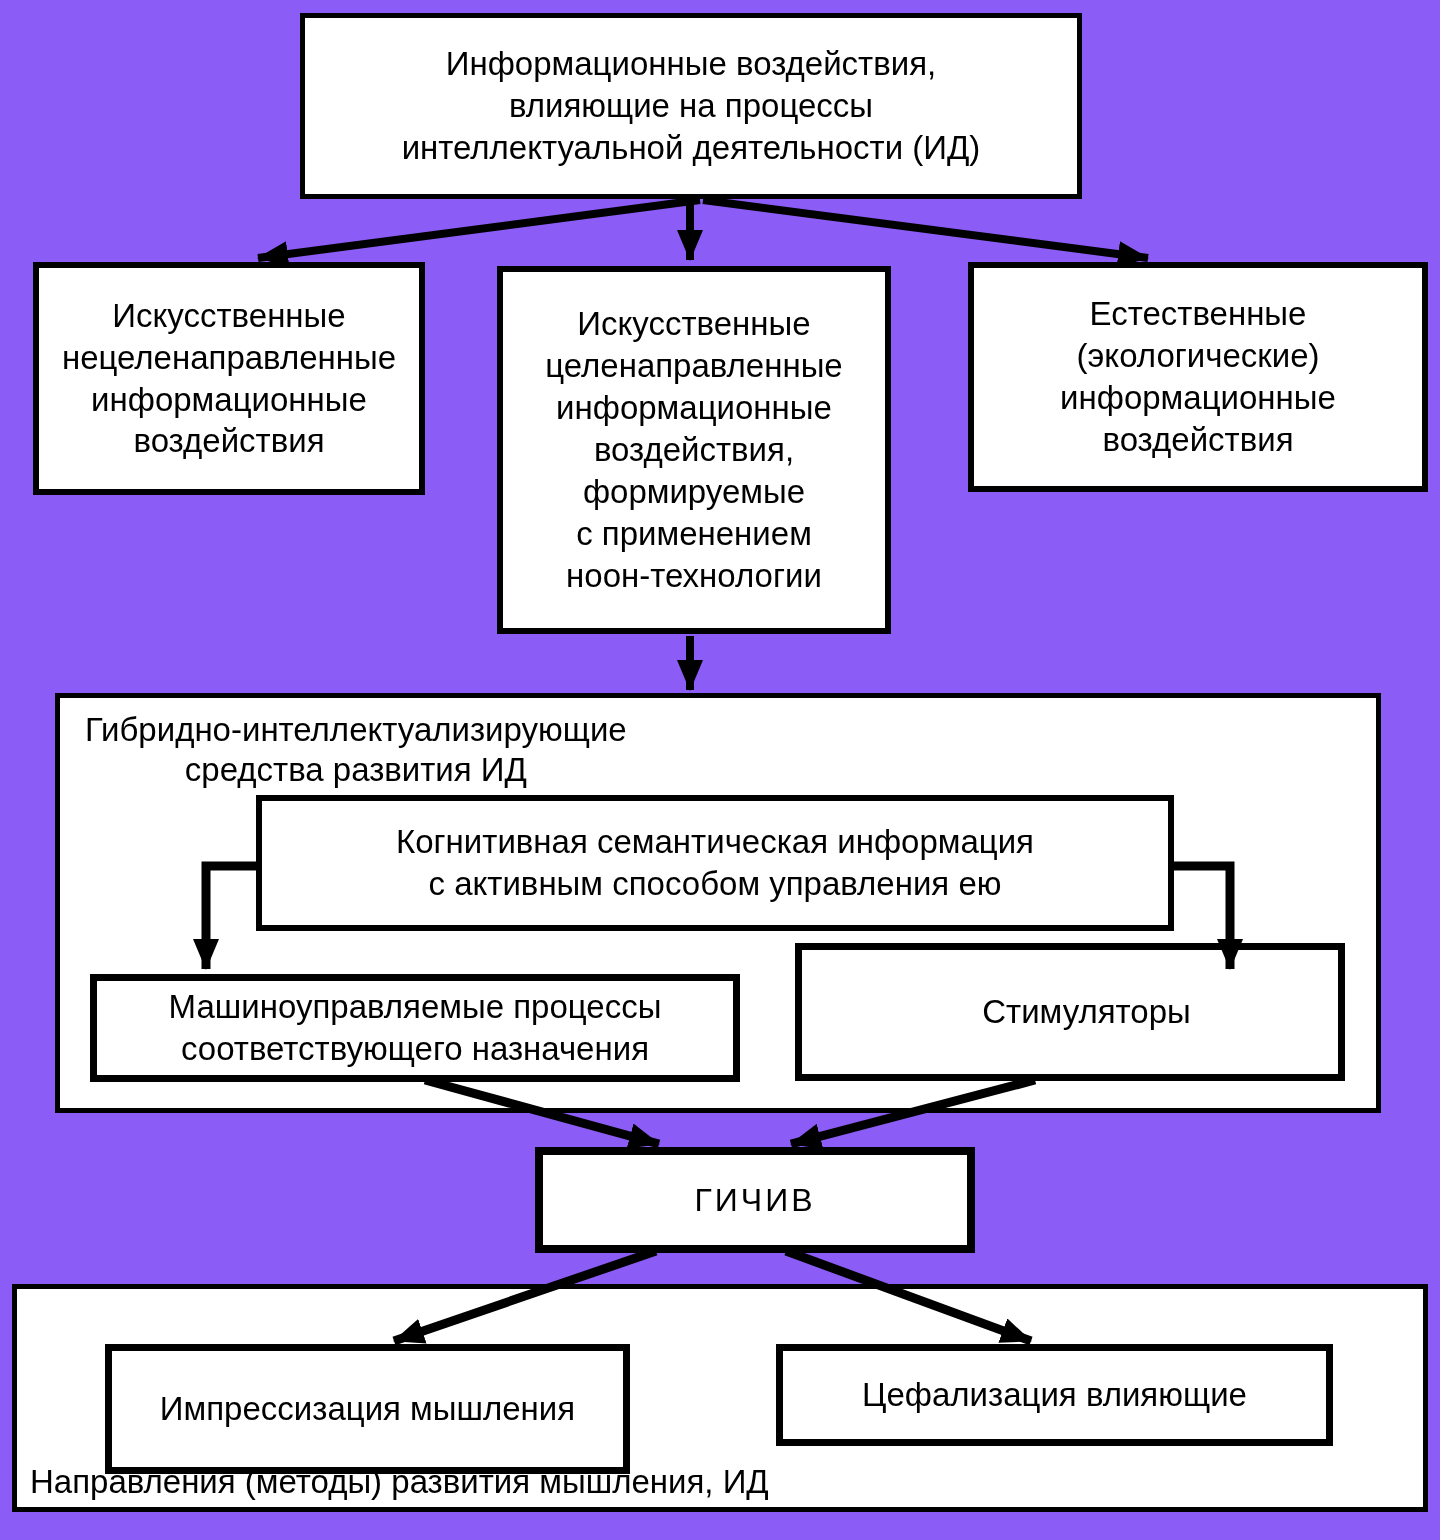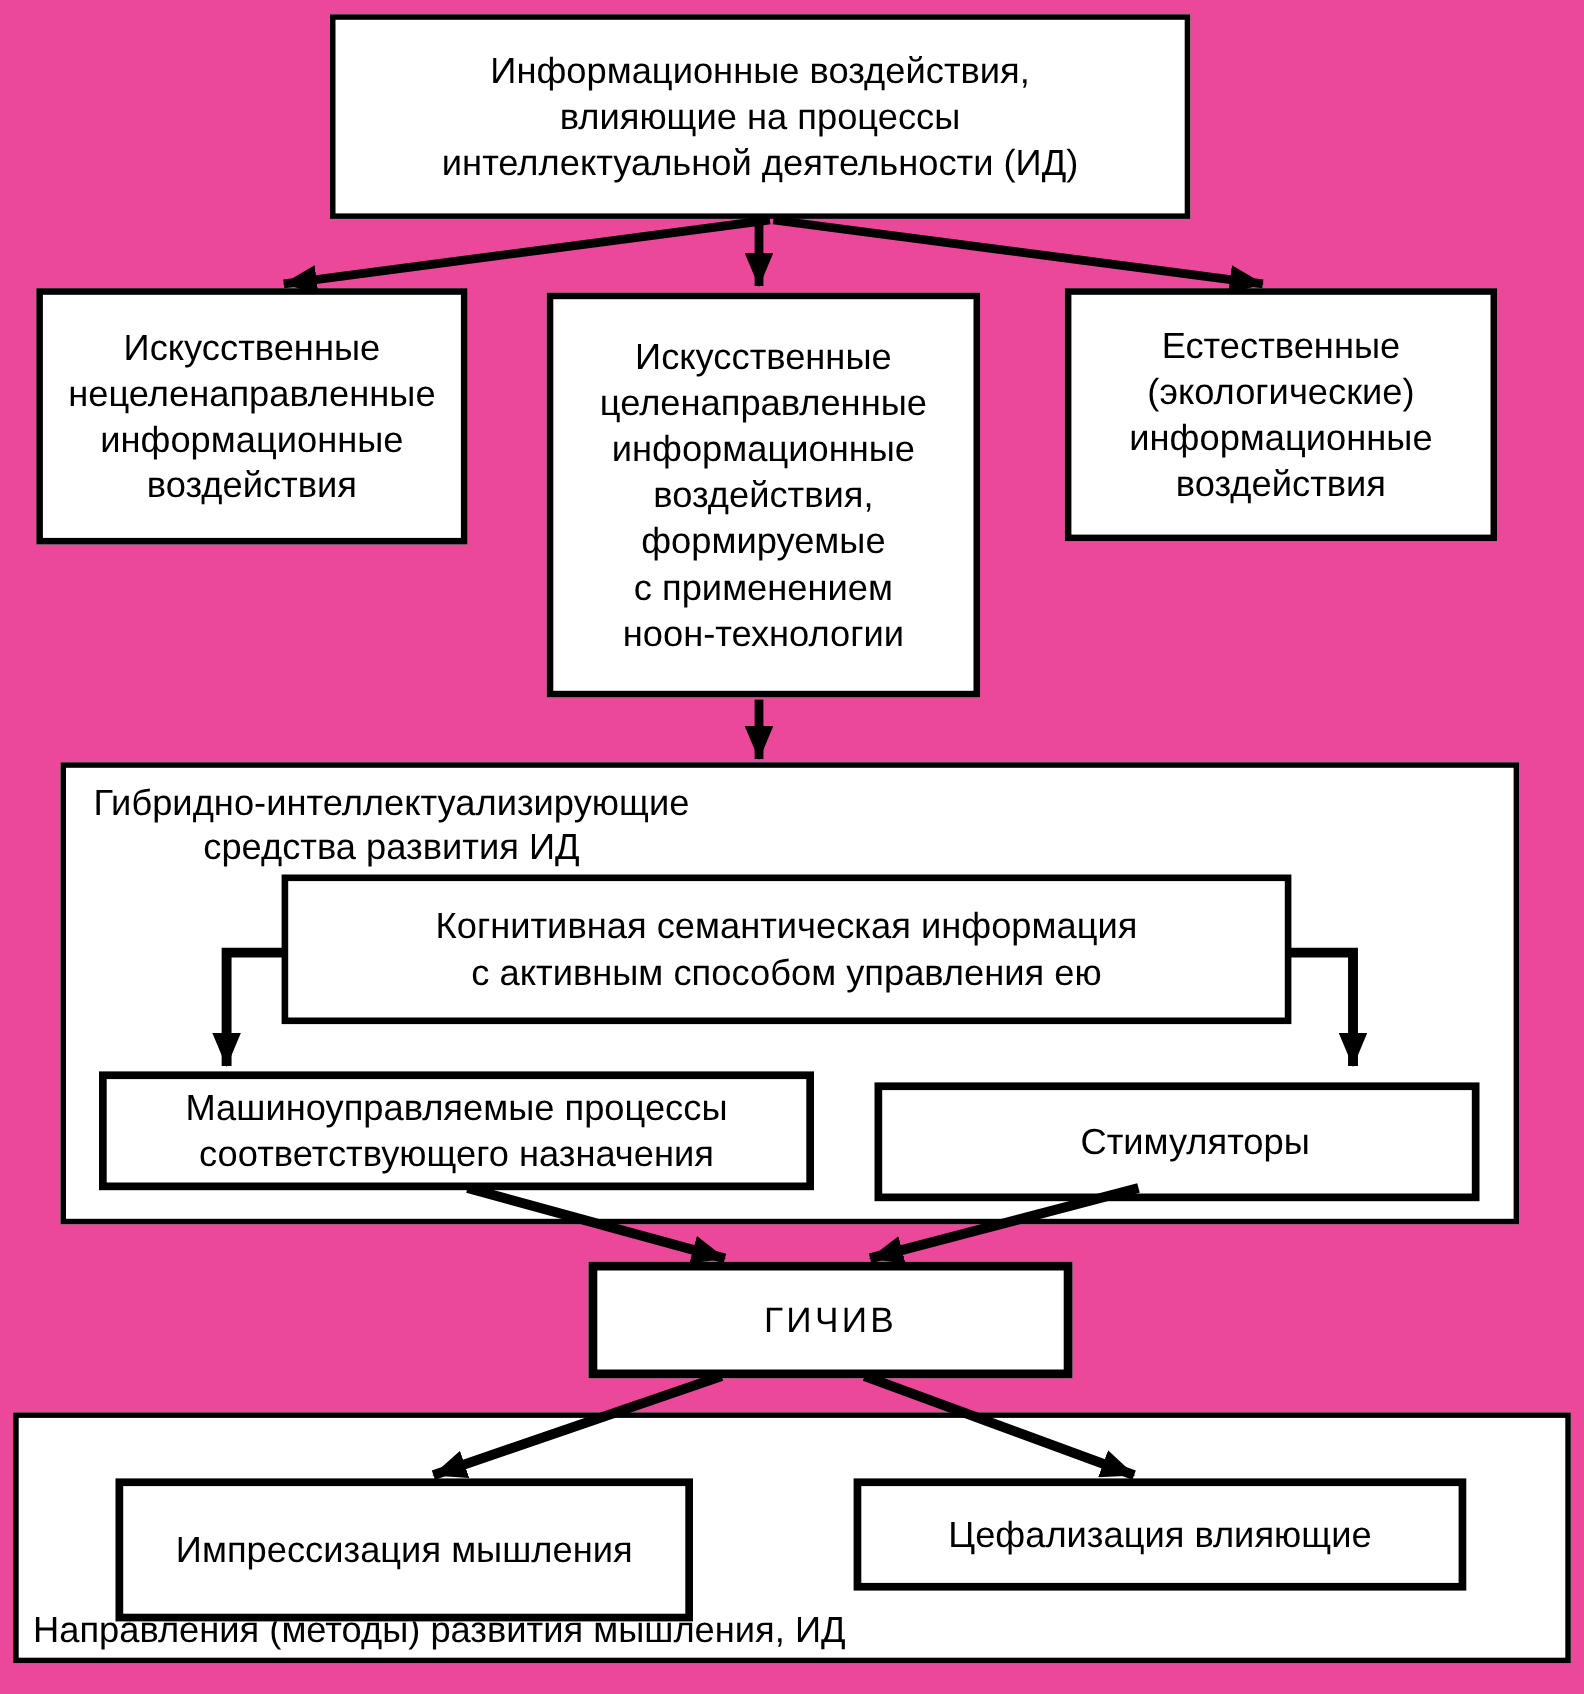--- a/index.html
+++ b/index.html
@@ -4,21 +4,21 @@
 <style>
   html, body {
     margin: 0;
     padding: 0;
     background: #ffffff;
   }
   .page {
     position: relative;
     width: 1440px;
     height: 1540px;
-    background: #ec4899;
+    background: #8b5cf6;
     color: #000000;
     font-family: "Liberation Sans", sans-serif;
     overflow: hidden;
   }
   .node {
     position: absolute;
     box-sizing: border-box;
     background: #ffffff;
     border: 6px solid #000000;
     display: flex;
@@ -40,26 +40,26 @@
   .frame-label {
     position: absolute;
     font-size: 33px;
     line-height: 1.22;
     white-space: pre-line;
     z-index: 2;
   }
   #top-box      { left: 300px; top: 13px;   width: 782px; height: 186px; border-width: 5px; }
   #left-box     { left: 33px;  top: 262px;  width: 392px; height: 233px; }
   #center-box   { left: 497px; top: 266px;  width: 394px; height: 368px; }
-  #right-box    { left: 968px; top: 262px;  width: 393px; height: 230px; }
+  #right-box    { left: 968px; top: 262px;  width: 460px; height: 230px; }
   #hybrid-container     { left: 55px; top: 693px; width: 1326px; height: 420px; }
   #hybrid-label         { left: 85px; top: 710px; text-align: center; }
   #cognitive-box{ left: 256px; top: 795px;  width: 918px; height: 136px; }
   #machine-box  { left: 90px;  top: 974px;  width: 650px; height: 108px; border-width: 7px; }
-  #stimulators-box { left: 795px; top: 984px; width: 550px; height: 108px; border-width: 7px; padding-left: 33px; }
+  #stimulators-box { left: 795px; top: 943px; width: 550px; height: 138px; border-width: 7px; padding-left: 33px; }
   #gichiv-box   { left: 535px; top: 1147px; width: 440px; height: 106px; border-width: 8px;
                   font-size: 32px; letter-spacing: 3px; }
   #directions-container { left: 12px; top: 1284px; width: 1416px; height: 228px; }
   #directions-label     { left: 30px; top: 1462px; }
   #impression-box   { left: 105px; top: 1344px; width: 525px; height: 130px; border-width: 7px; }
   #cephalization-box{ left: 776px; top: 1344px; width: 557px; height: 102px; border-width: 7px; }
 
   #connector-layer {
     position: absolute;
     left: 0; top: 0;

